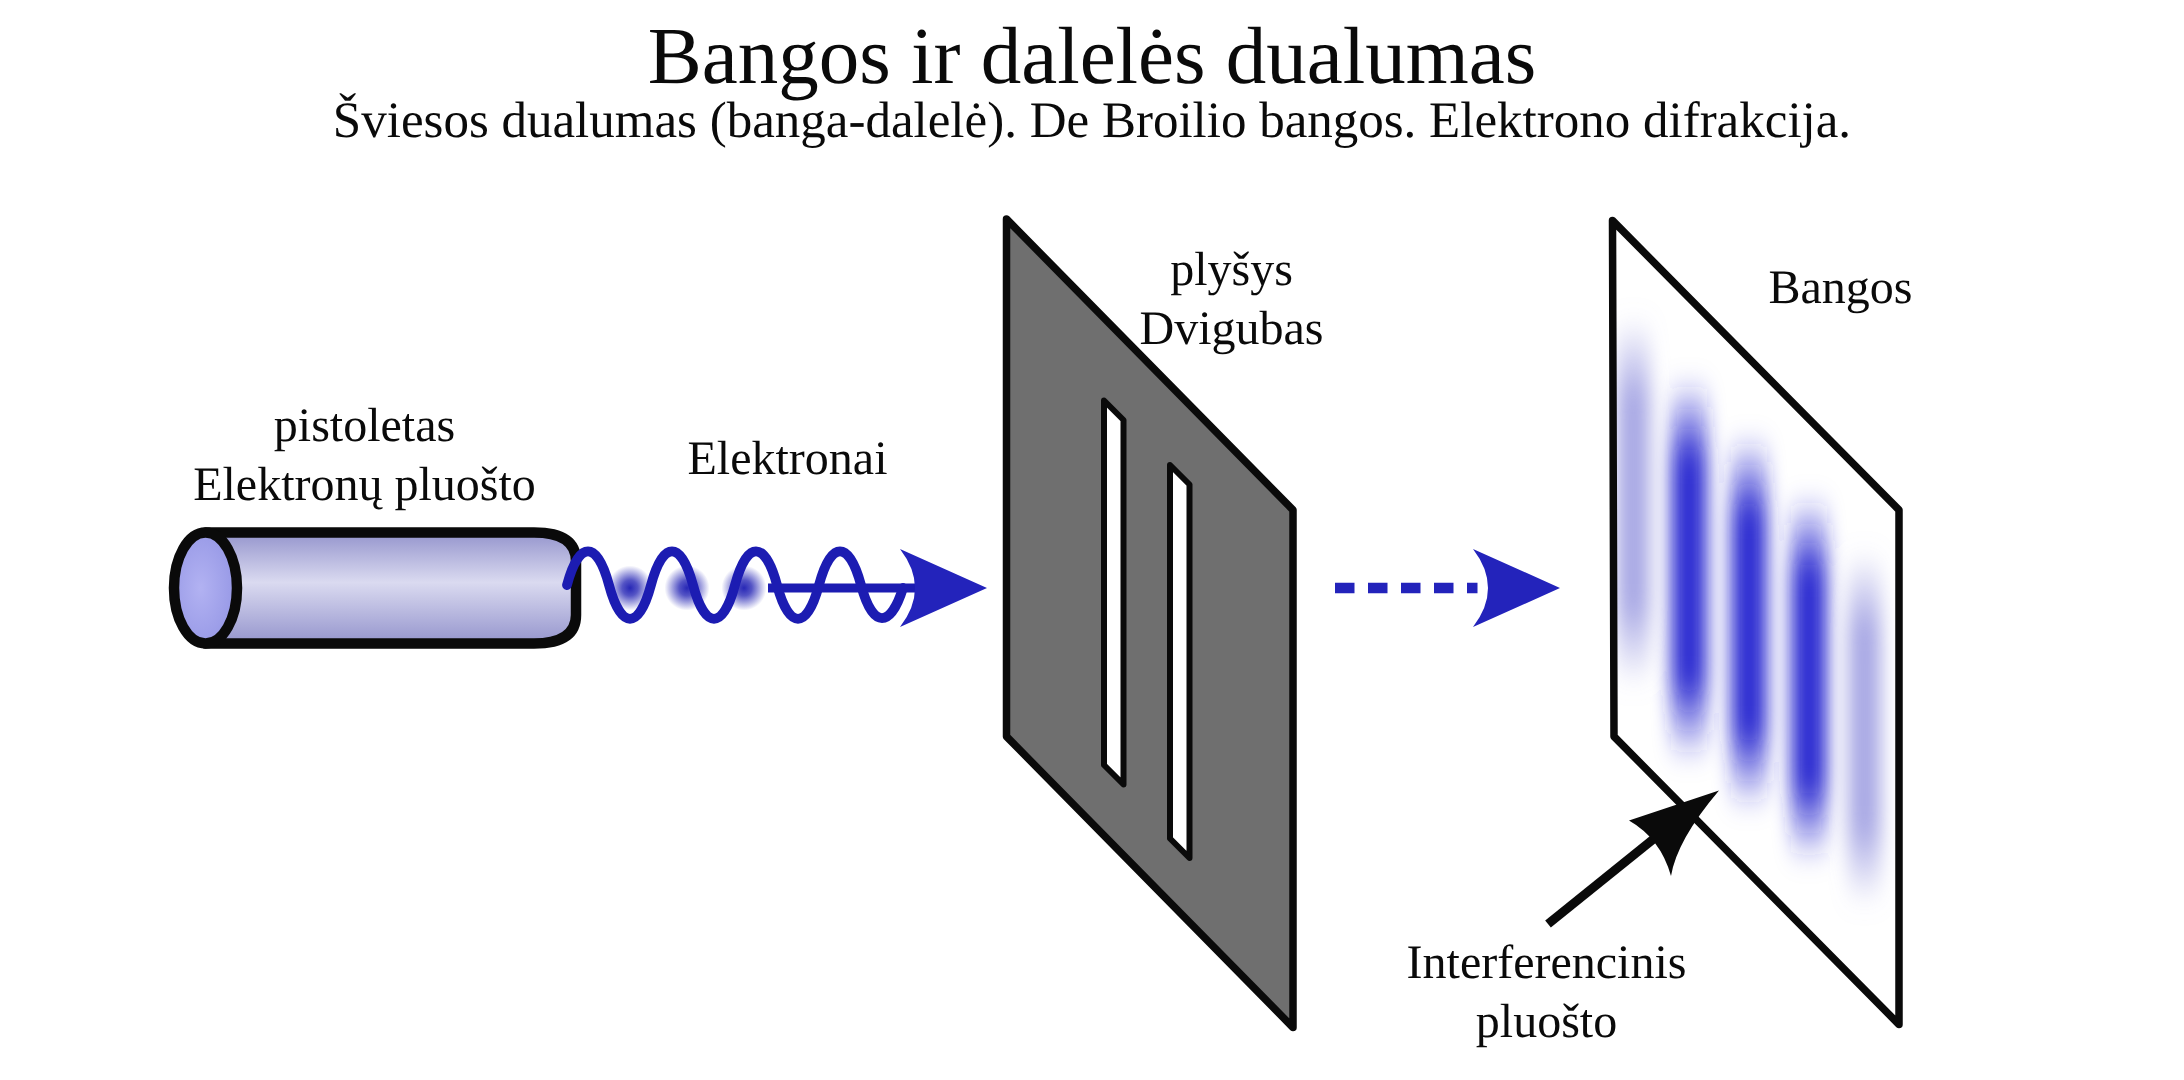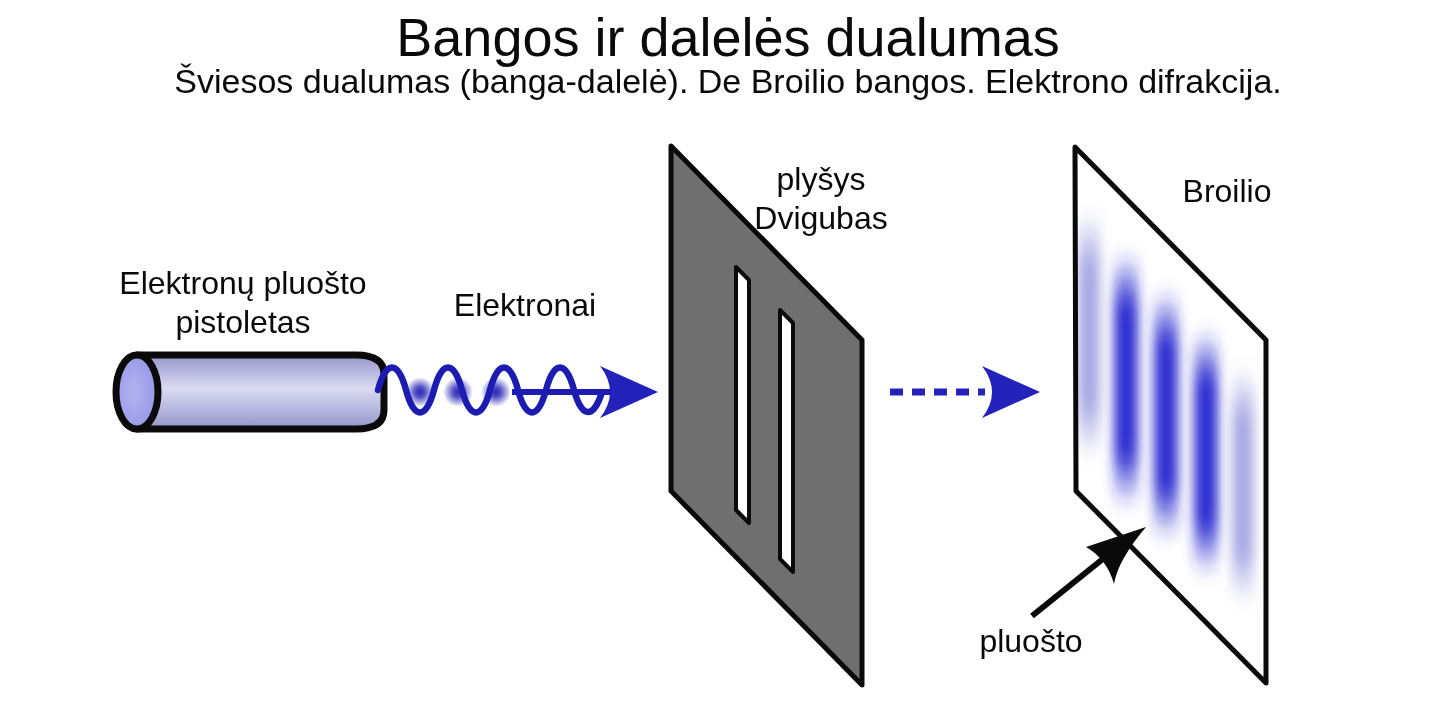--- a/index.html
+++ b/index.html
@@ -1,21 +1,21 @@
 <!DOCTYPE html>
 <html style="--background: #ffffff; --ink: #0a0a0a; --wave-blue: #1c1cb2; --arrow-blue: #2323bb; --panel-gray: #6f6f6f; --gun-body-dark: #9595cd; --gun-body-light: #dadaf0; --gun-cap: #8e90e2; --gun-cap-light: #b2b2f2; --fringe-dark: #2424cf; --fringe-light: #9a9ae0;"><head>
 <meta charset="utf-8">
 <style>
   html, body { margin: 0; padding: 0; background: #ffffff; }
   .canvas {
     position: relative;
     width: 1456px;
     height: 720px;
     background: var(--background, #fff);
-    font-family: Liberation Sans, sans-serif;
+    font-family: Liberation Serif, serif;
     color: var(--ink, #0a0a0a);
     overflow: hidden;
   }
   .art {
     position: absolute;
     left: 0; top: 0;
     width: 1456px; height: 720px;
   }
   .page-title {
     position: absolute;
@@ -131,30 +131,31 @@
     <polygon class="screen-edge" points="1075,147 1266,340 1266,683 1076,491"></polygon>
 
     <path class="black-line" d="M1032 616 L1104 558"></path>
     <path class="black-fill" d="M1146 527 L1086 547 Q1107 559 1114 584 Q1118 560 1146 527 Z"></path>
   </svg>
 
   <h1 class="page-title">Bangos ir dalelės dualumas</h1>
   <div class="subtitle">Šviesos dualumas (banga-dalelė). De Broilio bangos. Elektrono difrakcija.</div>
 
   <div class="lbl lbl-gun">
+    <div>pistoletas</div>
     <div>Elektronų pluošto</div>
-    <div>pistoletas</div>
   </div>
 
   <div class="lbl lbl-electrons">Elektronai</div>
 
   <div class="lbl lbl-slit">
     <div>plyšys</div>
     <div>Dvigubas</div>
   </div>
 
-  <div class="lbl lbl-screen">Broilio</div>
+  <div class="lbl lbl-screen">Bangos</div>
 
   <div class="lbl lbl-pattern">
+    <div>Interferencinis</div>
     <div>pluošto</div>
   </div>
 
 </div>
 
 </body></html>

